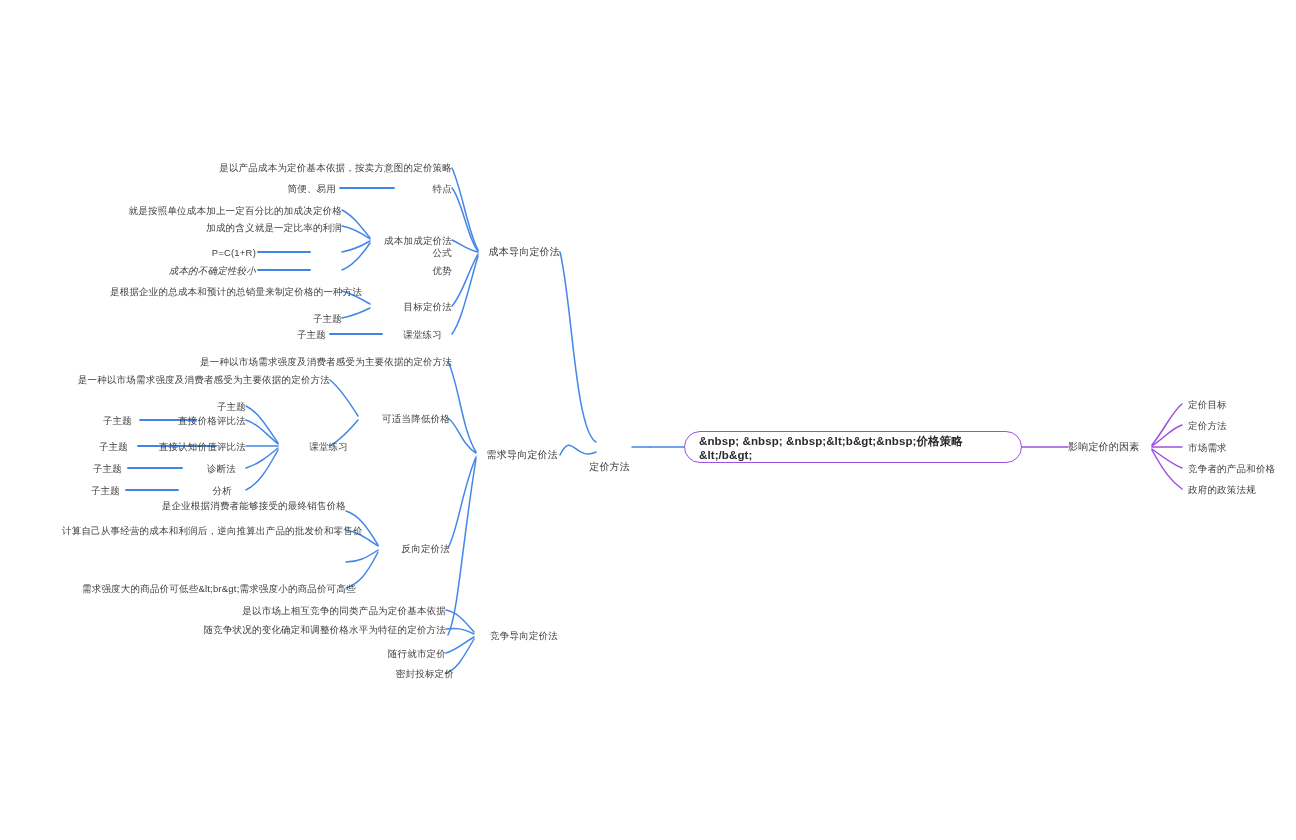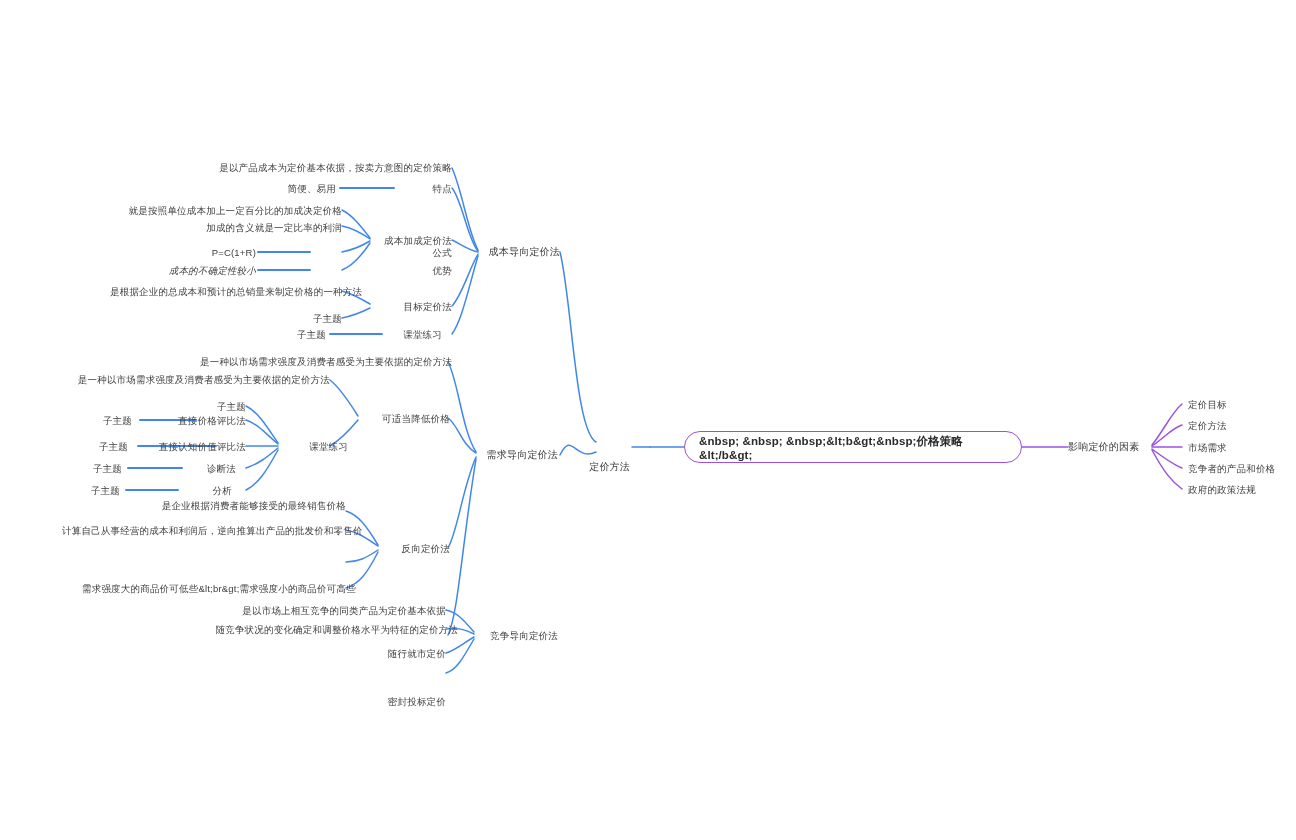--- a/index.html
+++ b/index.html
@@ -262,27 +262,27 @@
   <div class="node l2 r" style="left:82px; top:582px; width:264px;">
     <span>需求强度大的商品价可低些&amp;lt;br&amp;gt;需求强度小的商品价可高些</span>
   </div>
 
   <div class="node l2 r" style="left:476px; top:629px; width:82px;">
     <span>竞争导向定价法</span>
   </div>
   <div class="node l2 r" style="left:230px; top:604px; width:216px;">
     <span>是以市场上相互竞争的同类产品为定价基本依据</span>
   </div>
-  <div class="node l2 r" style="left:202px; top:623px; width:256px;">
+  <div class="node l2 r" style="left:190px; top:623px; width:256px;">
     <span>随竞争状况的变化确定和调整价格水平为特征的定价方法</span>
   </div>
   <div class="node l2 r" style="left:330px; top:647px; width:116px;">
     <span>随行就市定价</span>
   </div>
-  <div class="node l2 r" style="left:330px; top:667px; width:116px;margin-top:28px;">
+  <div class="node l2 r" style="left:338px; top:667px; width:116px;">
     <span>密封投标定价</span>
   </div>
 
   <div class="node l1 l" style="left:1068px; top:440px; width:100px;">
     <span>影响定价的因素</span>
   </div>
 
   <div class="node l2 l" style="left:1188px; top:398px; width:110px;">
     <span>定价目标</span>
   </div>

